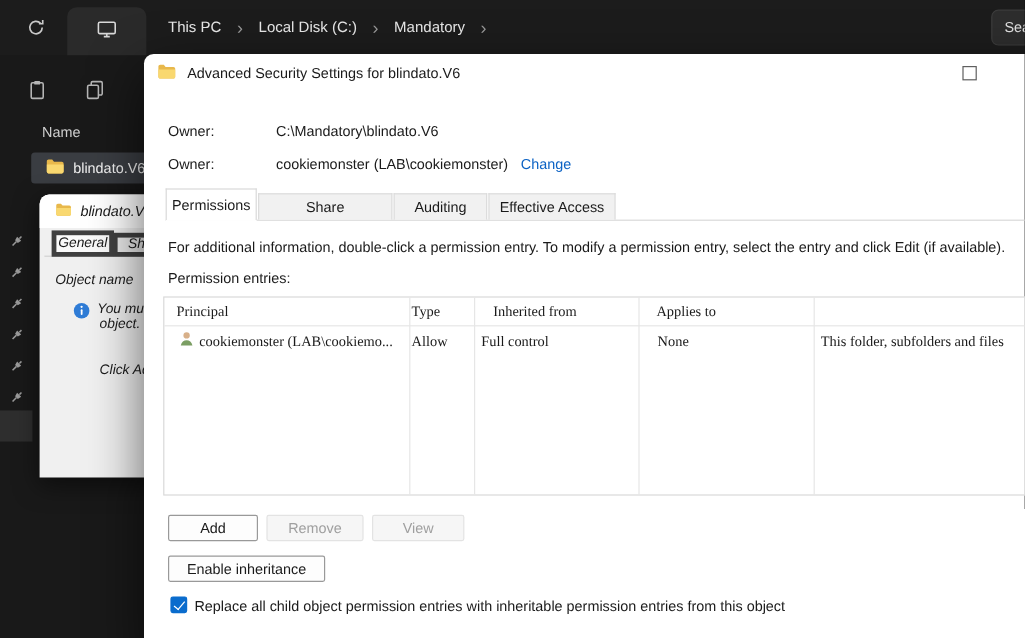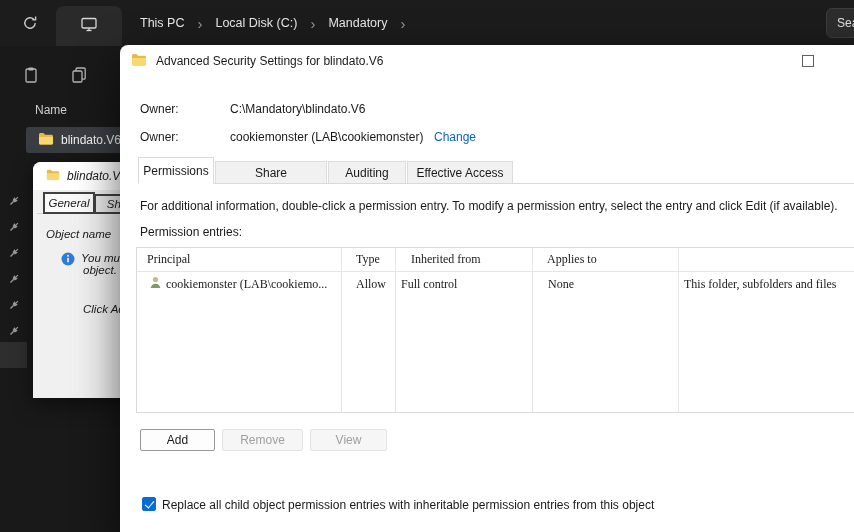--- a/index.html
+++ b/index.html
@@ -28,21 +28,21 @@
   .nav-pin{position:absolute;left:7px;width:14px;height:14px;}
   .nav-strip{position:absolute;left:0;top:342px;width:27px;height:26px;background:#2e2e2e;}
 
   
   .props{position:absolute;left:33px;top:162px;width:101px;height:236px;background:#f0f0f0;
          border-radius:8px 0 0 0;box-shadow:0 6px 20px rgba(0,0,0,.5);z-index:2;color:#1a1a1a;font-style:italic;}
   .props-titlebar{position:absolute;left:0;top:0;right:0;height:28px;background:#fff;
                   border-radius:8px 0 0 0;display:flex;align-items:center;padding-left:13px;gap:7px;
                   font-size:12px;}
   .props-tab{position:absolute;display:flex;align-items:center;justify-content:center;
-             border:2px solid #404040;box-sizing:border-box;font-size:11.5px;cursor:pointer;}
+             border:4px solid #404040;box-sizing:border-box;font-size:11.5px;cursor:pointer;}
   .props-tab.sel{background:#fafafa;top:30px;left:10px;width:52px;height:22px;z-index:1;}
   .props-tab.unsel{background:#e9e9e9;top:32px;left:61px;width:46px;height:20px;}
   .props-tabline{position:absolute;left:4px;right:0;top:51px;height:1px;background:#d2d2d2;}
   .ptext{position:absolute;font-size:11.5px;white-space:nowrap;}
   .props-info-icon{position:absolute;left:28px;top:90px;width:14px;height:14px;}
 
   
   .adv{position:absolute;left:120px;top:45px;width:762px;height:500px;background:#fff;
        border-radius:8px 8px 0 0;box-shadow:0 16px 44px rgba(0,0,0,.6);z-index:3;overflow:hidden;
        color:#1a1a1a;}
@@ -65,21 +65,21 @@
   .atab.selected{height:27px;background:#fff;border:1px solid #d9d9d9;border-bottom:1px solid #fff;
                  margin-bottom:-1px;}
 
   .entries-table{position:absolute;left:16px;top:202px;width:744px;height:166px;background:#fff;
                  border:1px solid #d9d9d9;box-sizing:border-box;}
   .vline{position:absolute;top:0;bottom:0;width:1px;background:#e6e6e6;}
   .thead{display:flex;height:23px;align-items:center;border-bottom:1px solid #e6e6e6;font-size:12px;}
   .trow{display:flex;height:24px;align-items:center;font-size:12px;cursor:pointer;}
   .tc{box-sizing:border-box;overflow:hidden;white-space:nowrap;font-family:Liberation Serif, serif;}
   .c1{width:204px;padding-left:10px;}
-  .c2{width:54px;padding-left:15px;}
+  .c2{width:54px;padding-left:2px;}
   .c3{width:137px;padding-left:6px;}
   .c4{width:146px;padding-left:16px;}
   .c5{flex:1;padding-left:6px;}
   .trow .c1{display:flex;align-items:center;gap:3px;padding-left:11px;}
 
   .btn{position:absolute;height:22px;background:#fdfdfd;border:1px solid #999;border-radius:2px;
        font-size:12px;display:flex;align-items:center;justify-content:center;box-sizing:border-box;
        color:#1a1a1a;cursor:pointer;}
   .btn.disabled{background:#f6f6f6;border-color:#e3e3e3;color:#9f9f9f;}
 
@@ -268,18 +268,19 @@
         <div class="tc c2">Allow</div>
         <div class="tc c3">Full control</div>
         <div class="tc c4">None</div>
         <div class="tc c5">This folder, subfolders and files</div>
       </div>
     </div>
 
     <div class="btn" style="left:20px;top:384px;width:75px">Add</div>
     <div class="btn disabled" style="left:102px;top:384px;width:81px">Remove</div>
     <div class="btn disabled" style="left:190px;top:384px;width:77px">View</div>
+    <div class="btn" style="left:20px;top:418px;width:131px">Enable inheritance</div>
 
     <div class="cb checked"></div>
     <div class="t12" style="left:42px;top:453px">Replace all child object permission entries with inheritable permission entries from this object</div>
   </div>
 
 </div>
 
 </body></html>

